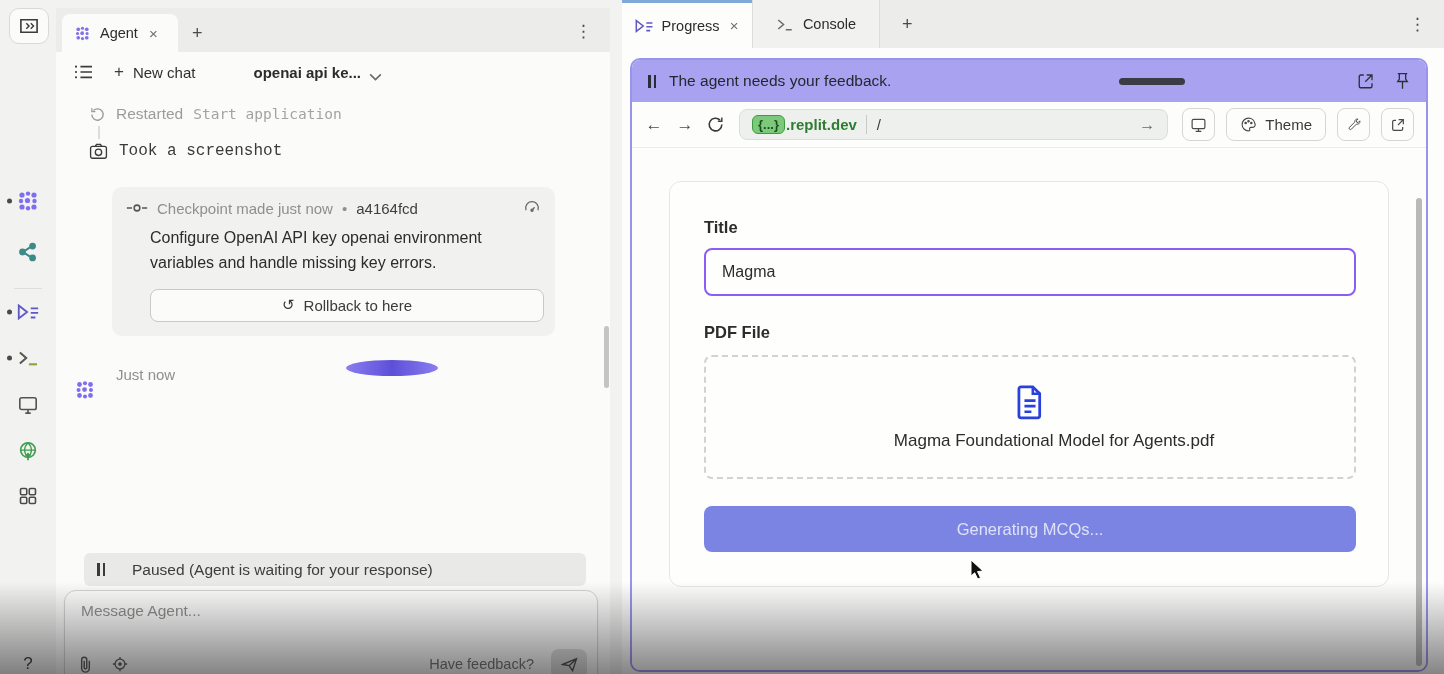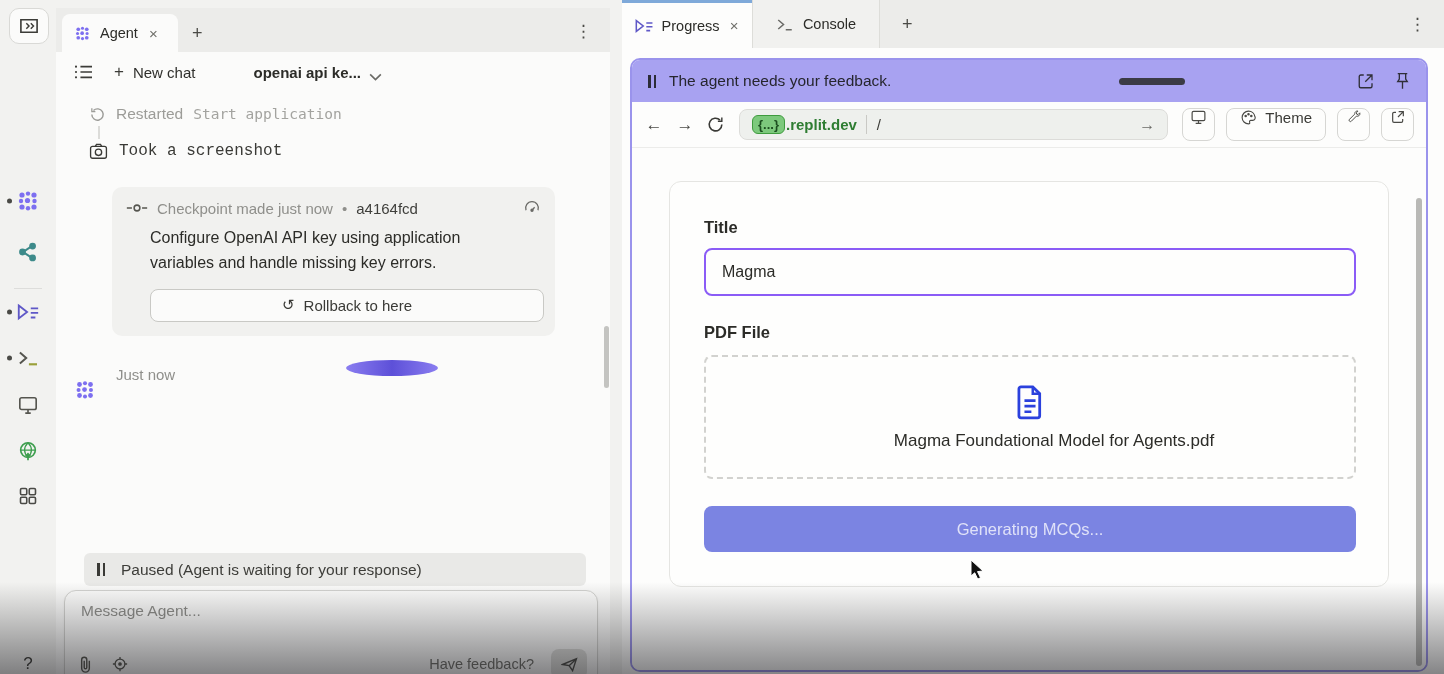--- a/index.html
+++ b/index.html
@@ -56,21 +56,21 @@
   .blob { position:absolute; left:290px; top:-6px; width:92px; height:16px; border-radius:50%;
     background:linear-gradient(90deg,#8a7df0,#5d50d8,#8a7df0); }
   .avatar { position:absolute; left:18px; top:13px; }
   .bubble { position:relative; margin-left:56px; width:443px; background:#eae8f8; border-radius:12px;
     padding:11px 16px; font-size:16.5px; line-height:1.6; color:#2b2b27; }
   .msg-time { margin:13px 0 0 60px; font-size:15px; color:#8f8f8b; }
 
   .left-scroll-thumb { position:absolute; right:1px; top:318px; width:5px; height:62px; border-radius:3px; background:#c4c4c1; }
 
   .paused-bar { position:absolute; left:28px; bottom:96px; width:502px; height:33px; background:#e9e9e7;
-    border-radius:6px; display:flex; align-items:center; gap:16px; padding-left:13px; font-size:15.5px; color:#3d3d39;margin-top:44px; }
+    border-radius:6px; display:flex; align-items:center; gap:27px; padding-left:13px; font-size:15.5px; color:#3d3d39;margin-top:44px; }
   .pause-bars { display:flex; gap:3px; }
   .pause-bars i { display:block; width:2.5px; height:13px; background:#3a3a36; }
   .pause-bars.light i { background:#2c2c38; }
 
   .composer { position:absolute; left:8px; top:582px; width:534px; height:100px; background:#fdfdfc;
     border:1px solid #d4d4d1; border-radius:12px; box-shadow:0 1px 3px rgba(0,0,0,.05); }
   .composer-input { display:block; width:500px; margin:11px 0 0 16px; border:none; outline:none; background:transparent;
     font-family:"Liberation Sans", sans-serif; font-size:15.5px; color:#2e2e2b; resize:none; height:28px; }
   .composer-input::placeholder { color:#8f8f8b; }
   .composer-row { position:absolute; left:12px; right:10px; bottom:10px; display:flex; align-items:center; gap:17px; }
@@ -96,21 +96,21 @@
   .nav-arrow { font-size:17px; color:#4a4a46; width:20px; text-align:center; }
   .urlbar { flex:1; height:31px; background:#eef0ed; border:1px solid #dcdcd9; border-radius:8px;
     display:flex; align-items:center; padding:0 12px; margin:0 3px; }
   .url-badge { background:#7cc97c; border:1.5px solid #3f9b3f; border-radius:6px; padding:1px 5px;
     font-size:13px; font-weight:700; color:#1b4f1f; }
   .url-domain { font-size:15px; font-weight:700; color:#2e7d32; margin-left:1px; }
   .url-sep { width:1px; height:19px; background:#c9c9c5; margin:0 10px 0 9px; }
   .url-path { font-size:15px; color:#3a3a36; }
   .url-go { margin-left:auto; font-size:16px; color:#6a6a66; }
   .tool-btn { height:33px; min-width:33px; border:1px solid #d6d6d3; border-radius:8px; background:#fdfdfc;
-    display:flex; justify-content:center; color:#4a4a46; }
+    display:flex; align-items:center; justify-content:center; color:#4a4a46; }
   .theme-btn { padding:0 13px; gap:8px; }
   .theme-label { font-size:15px; color:#3a3a36; }
 
   .webview { position:absolute; left:0; right:0; top:88px; bottom:0; background:#fdfdfc; overflow:hidden; }
   .page-heading { margin-top:13px; text-align:center; font-size:19px; color:#8c8c88; }
   .form-card { margin:33px auto 0; width:720px; border:1px solid #e5e5e2; border-radius:12px; background:#fefefd; padding:36px 34px 34px; }
   .field-label { font-size:16.5px; font-weight:700; color:#2c2c28; }
   .title-input { display:block; width:652px; height:48px; margin-top:11px; border:2px solid #8b5cf6; border-radius:8px;
     padding:0 16px; font-family:"Liberation Sans", sans-serif; font-size:16px; color:#2c2c28; background:#fefefd; outline:none; }
   .pdf-label { margin-top:27px; }
@@ -279,21 +279,21 @@
           </svg>
           <span class="cp-meta">Checkpoint made just now</span>
           <span class="cp-sep">•</span>
           <span class="cp-hash">a4164fcd</span>
           <svg class="cp-gauge" width="18" height="18" viewBox="0 0 24 24" fill="none" stroke="currentColor" stroke-width="1.7">
             <path d="M4 15a8.5 8.5 0 1 1 16 0"></path>
               <circle cx="12" cy="15" r="1.4" fill="currentColor"></circle>
               <path d="M12 15l3.5-4"></path>
           </svg>
         </div>
-        <div class="cp-desc">Configure OpenAI API key using application variables and handle missing key errors.</div>
+        <div class="cp-desc">Configure OpenAI API key openai environment variables and handle missing key errors.</div>
         <div class="cp-rollback">
           <span class="undo-glyph">↺</span>
           <span>Rollback to here</span>
         </div>
       </div>
 
       <div class="msg-wrap">
         <div class="blob"></div>
         <svg class="avatar" width="22" height="22" viewBox="0 0 24 24" fill="#7d6ff0">
           <circle cx="6" cy="6" r="2.6"></circle>

